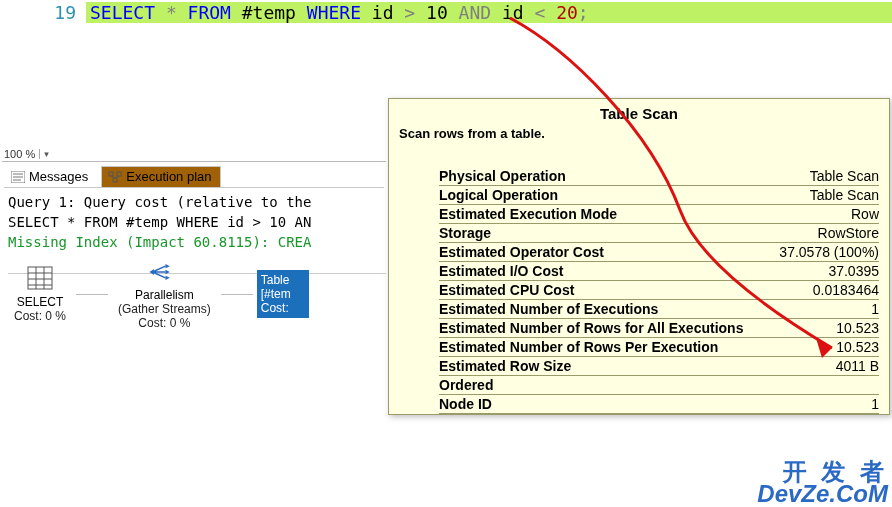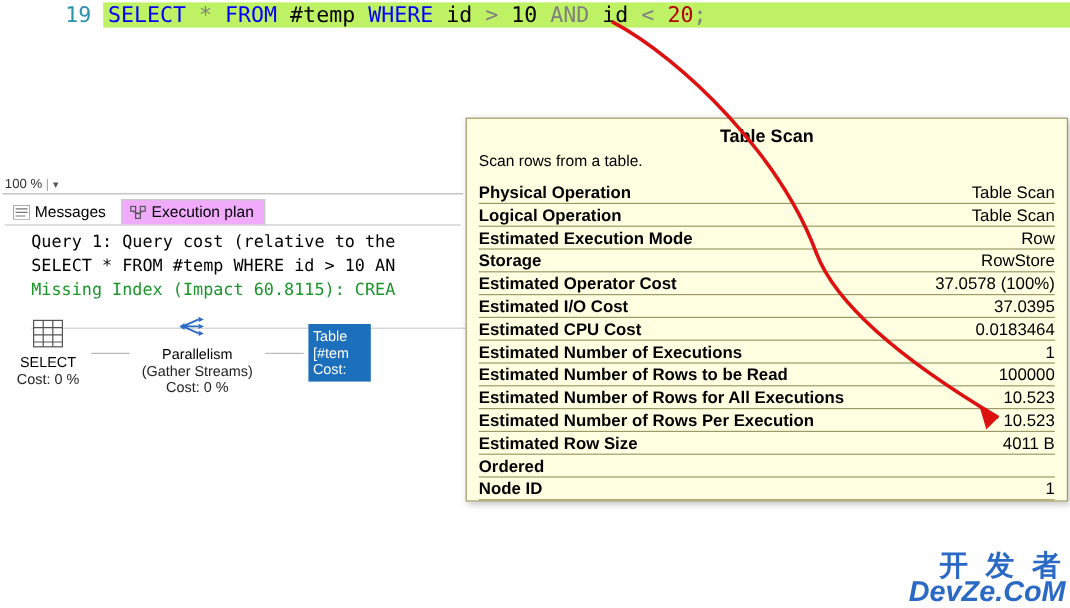--- a/index.html
+++ b/index.html
@@ -50,25 +50,25 @@
   border-bottom: 1px solid #c8c8c8;
   width: 380px;
 }
 .tab {
   padding: 2px 8px 3px 6px;
   border: 1px solid transparent;
   border-bottom: none;
   display: flex; align-items: center; gap: 4px;
   cursor: pointer;
 }
-.tab.active { border-color: #c8c8c8; background: #f0abfc; }
+.tab.active { border-color: #c8c8c8; background: #a16207; }
 .tab-icon { width: 14px; height: 12px; display: inline-block; }
 .query-info {
   position: absolute;
-  left: 26px; top: 192px;
+  left: 8px; top: 192px;
   font-family: Consolas, monospace;
   font-size: 14px;
   line-height: 20px;
   width: 378px;
   border-bottom: 1px solid #ccc;
   padding-bottom: 21px;
 }
 .missing-index { color: #1a962b; }
 .plan-area {
   position: absolute;
@@ -93,26 +93,27 @@
   position: absolute;
   left: 388px; top: 98px;
   width: 502px;
   background: #ffffe1;
   border: 1px solid #9b9b6a;
   box-shadow: 2px 2px 6px rgba(0,0,0,0.25);
   padding: 6px 10px 0 10px;
   font-size: 14px;
 }
 .tooltip-title { font-weight: bold; text-align: center; margin-bottom: 4px; font-size: 15px; }
-.tooltip-desc { margin-bottom: 10px; font-size: 13px; }
+.tooltip-desc { margin-bottom: 26px; font-size: 13px; font-weight: bold; }
 .prop-row {
   display: flex; justify-content: space-between;
   border-bottom: 1px solid #9b9b6a;
   padding: 1px 0;
   font-size: 14px;
+  margin-left: 40px;
 }
 .prop-label { font-weight: bold; }
 .prop-val { text-align: right; }
 .arrow-svg {
   position: absolute;
   left: 480px; top: 10px;
   pointer-events: none;
 }
 .watermark {
   position: absolute;
@@ -246,24 +247,20 @@
       </div>
       <div class="prop-row">
         <span class="prop-label">Estimated CPU Cost</span>
         <span class="prop-val">0.0183464</span>
       </div>
       <div class="prop-row">
         <span class="prop-label">Estimated Number of Executions</span>
         <span class="prop-val">1</span>
       </div>
       <div class="prop-row">
-        <span class="prop-label">Estimated Number of Rows to be Read</span>
-        <span class="prop-val">100000</span>
-      </div>
-      <div class="prop-row">
         <span class="prop-label">Estimated Number of Rows for All Executions</span>
         <span class="prop-val">10.523</span>
       </div>
       <div class="prop-row">
         <span class="prop-label">Estimated Number of Rows Per Execution</span>
         <span class="prop-val">10.523</span>
       </div>
       <div class="prop-row">
         <span class="prop-label">Estimated Row Size</span>
         <span class="prop-val">4011 B</span>

